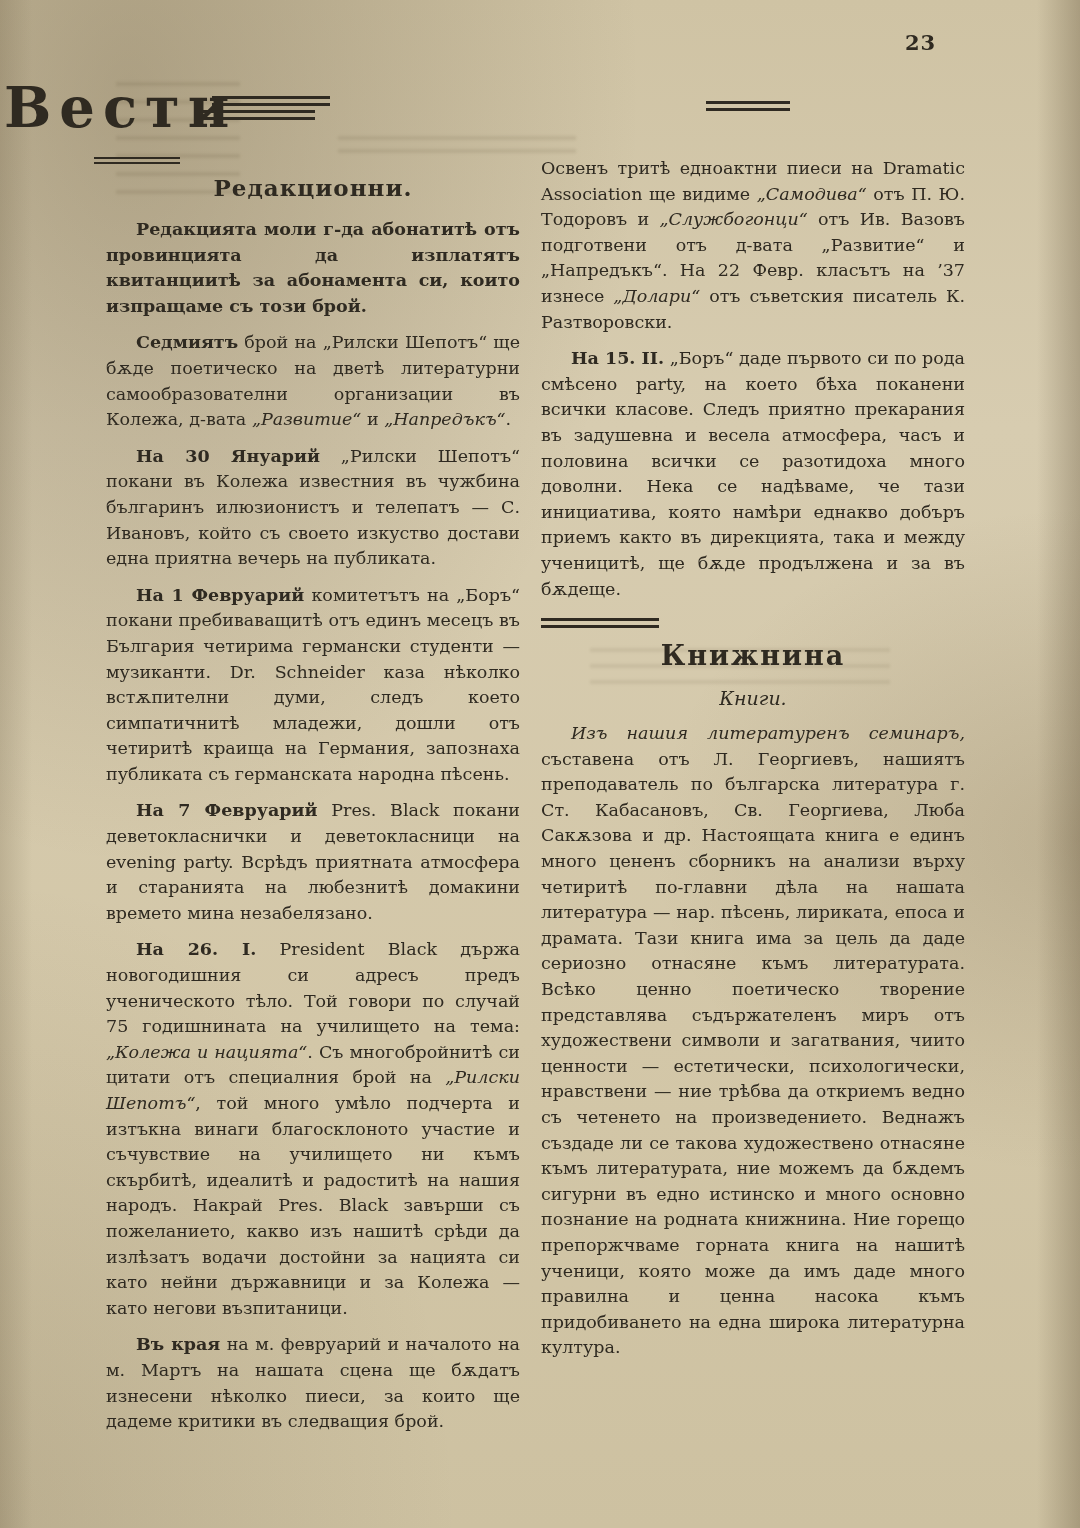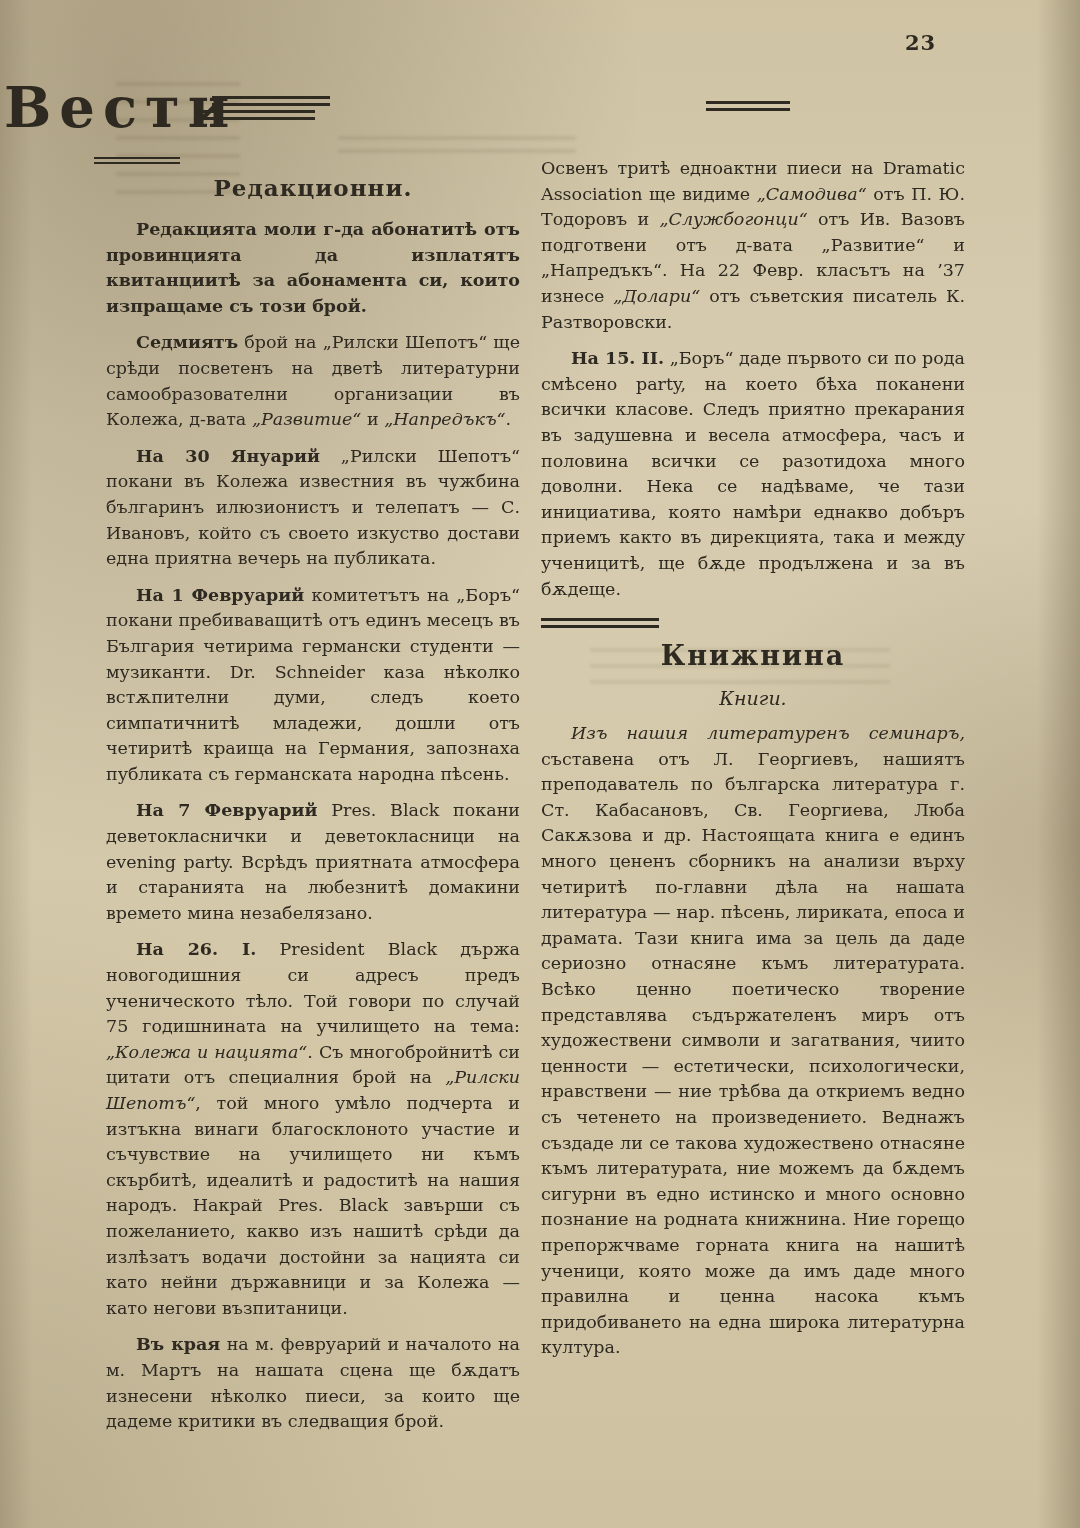--- a/index.html
+++ b/index.html
@@ -97,21 +97,21 @@
   </div>
 <div class="rule-group rule-right">
     <span class="drule"></span>
   </div>
 <div class="corner-rule"></div>
 
 <div class="col col-left">
   <h2 class="section-heading">Редакционни.</h2>
   <div>
       <p class="para"><span class="seg-b">Редакцията моли г-да абонатитѣ отъ провинцията да изплатятъ квитанциитѣ за абонамента си, които изпращаме съ този брой.</span></p>
-      <p class="para"><span class="seg-b">Седмиятъ</span><span class="seg-n"> брой на „Рилски Шепотъ“ ще срѣди посветенъ на дветѣ литературни самообразователни организации въ Колежа, д-вата </span><span class="seg-i">„Развитие“</span><span class="seg-n"> и </span><span class="seg-i">„Напредъкъ“</span><span class="seg-n">.</span></p>
+      <p class="para"><span class="seg-b">Седмиятъ</span><span class="seg-n"> брой на „Рилски Шепотъ“ ще бѫде поетическо на дветѣ литературни самообразователни организации въ Колежа, д-вата </span><span class="seg-i">„Развитие“</span><span class="seg-n"> и </span><span class="seg-i">„Напредъкъ“</span><span class="seg-n">.</span></p>
       <p class="para"><span class="seg-b">На 30 Януарий</span><span class="seg-n"> „Рилски Шепотъ“ покани въ Колежа известния въ чужбина българинъ илюзионистъ и телепатъ — С. Ивановъ, който съ своето изкуство достави една приятна вечерь на публиката.</span></p>
       <p class="para"><span class="seg-b">На 1 Февруарий</span><span class="seg-n"> комитетътъ на „Боръ“ покани пребиваващитѣ отъ единъ месецъ въ България четирима германски студенти — музиканти. Dr. Schneider каза нѣколко встѫпителни думи, следъ което симпатичнитѣ младежи, дошли отъ четиритѣ краища на Германия, запознаха публиката съ германската народна пѣсень.</span></p>
       <p class="para"><span class="seg-b">На 7 Февруарий</span><span class="seg-n"> Pres. Black покани деветокласнички и деветокласници на evening party. Всрѣдъ приятната атмосфера и старанията на любезнитѣ домакини времето мина незабелязано.</span></p>
       <p class="para"><span class="seg-b">На 26. I.</span><span class="seg-n"> President Black държа новогодишния си адресъ предъ ученическото тѣло. Той говори по случай 75 годишнината на училището на тема: </span><span class="seg-i">„Колежа и нацията“</span><span class="seg-n">. Съ многобройнитѣ си цитати отъ специалния брой на </span><span class="seg-i">„Рилски Шепотъ“</span><span class="seg-n">, той много умѣло подчерта и изтъкна винаги благосклоното участие и съчувствие на училището ни къмъ скърбитѣ, идеалитѣ и радоститѣ на нашия народъ. Накрай Pres. Black завърши съ пожеланието, какво изъ нашитѣ срѣди да излѣзатъ водачи достойни за нацията си като нейни държавници и за Колежа — като негови възпитаници.</span></p>
       <p class="para"><span class="seg-b">Въ края</span><span class="seg-n"> на м. февруарий и началото на м. Мартъ на нашата сцена ще бѫдатъ изнесени нѣколко пиеси, за които ще дадеме критики въ следващия брой.</span></p>
     </div>
 </div>
 
 <div class="col col-right">
   <div>

